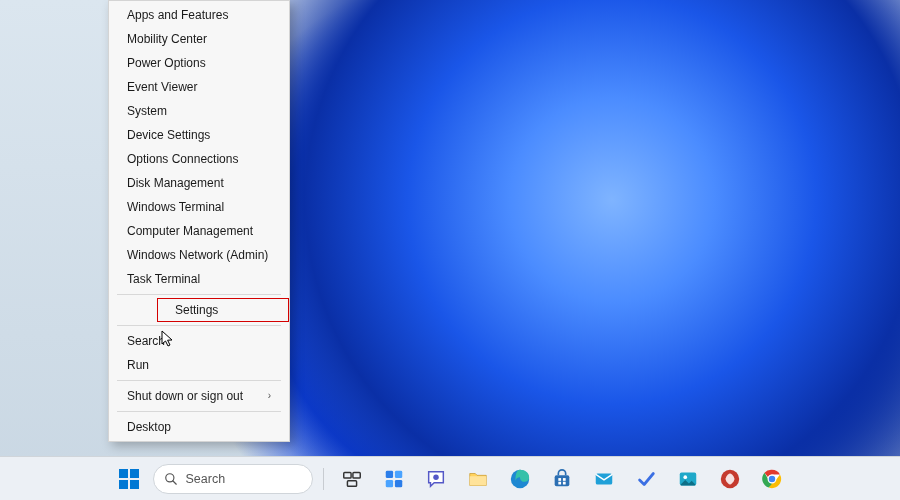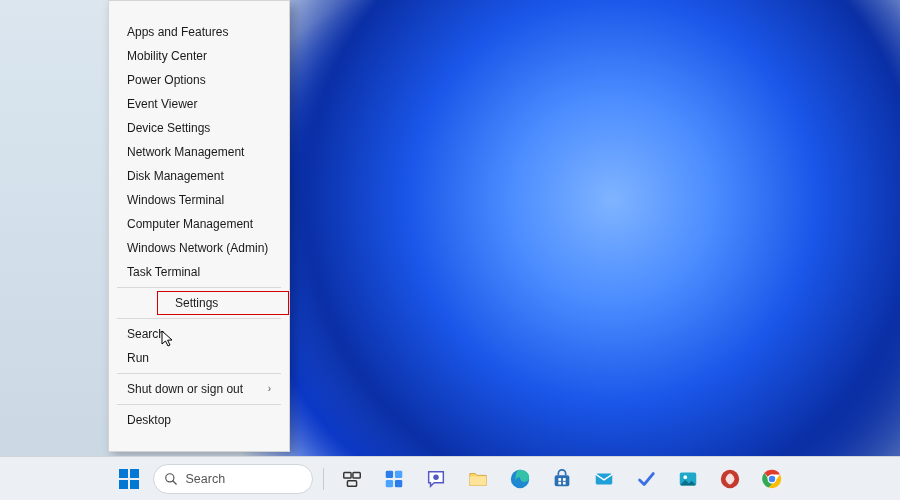--- a/index.html
+++ b/index.html
@@ -19,21 +19,21 @@
   .context-menu {
     position: absolute;
     top: 0;
     left: 108px;
     width: 182px;
     background: #f7f7f7;
     border: 1px solid #d4d4d4;
     box-shadow: 4px 4px 10px rgba(0,0,0,.25);
     font-size: 12px;
     color: #1a1a1a;
-    padding: 19px 0;
+    padding: 2px 0;
   }
   .menu-item {
     display: flex;
     align-items: center;
     justify-content: space-between;
     padding: 5px 18px 5px 18px;
     line-height: 14px;
     white-space: nowrap;
     cursor: default;
   }
@@ -120,24 +120,27 @@
     <div class="menu-item">
       <span>Mobility Center</span>
     </div>
     <div class="menu-item">
       <span>Power Options</span>
     </div>
     <div class="menu-item">
       <span>Event Viewer</span>
     </div>
     <div class="menu-item">
+      <span>System</span>
+    </div>
+    <div class="menu-item">
       <span>Device Settings</span>
     </div>
     <div class="menu-item">
-      <span>Network Management</span>
+      <span>Options Connections</span>
     </div>
     <div class="menu-item">
       <span>Disk Management</span>
     </div>
     <div class="menu-item">
       <span>Windows Terminal</span>
     </div>
     <div class="menu-item">
       <span>Computer Management</span>
     </div>

